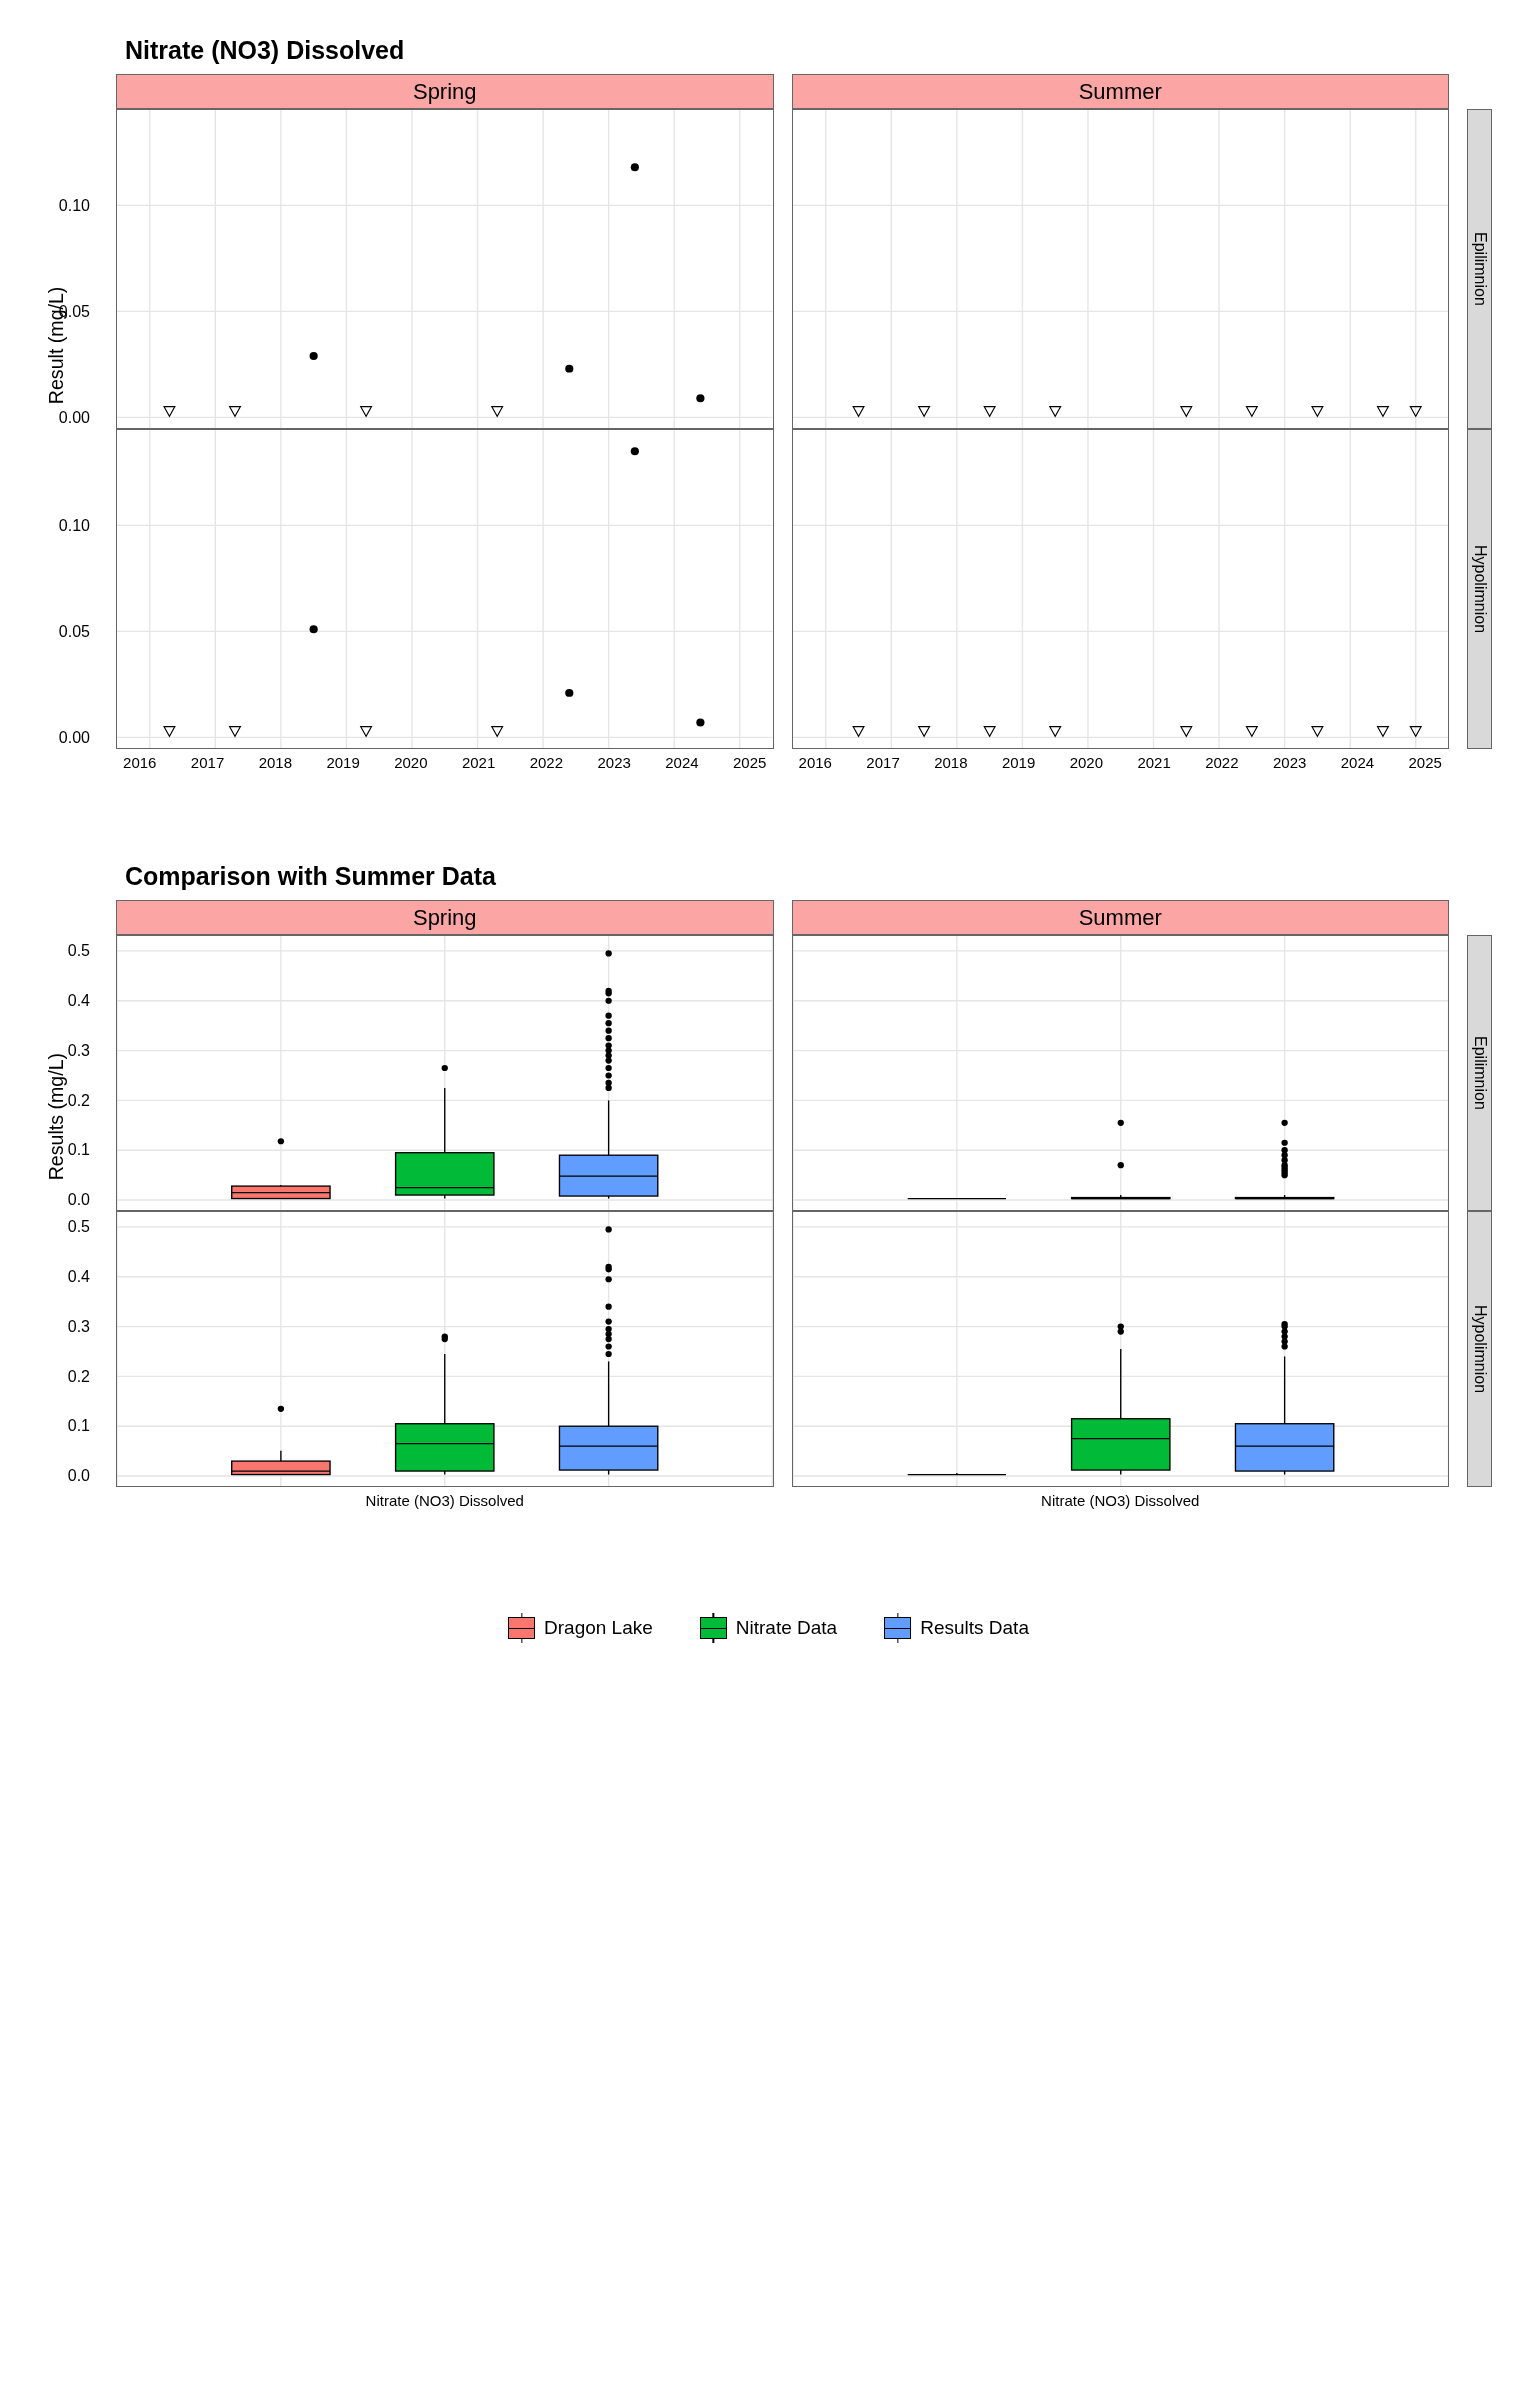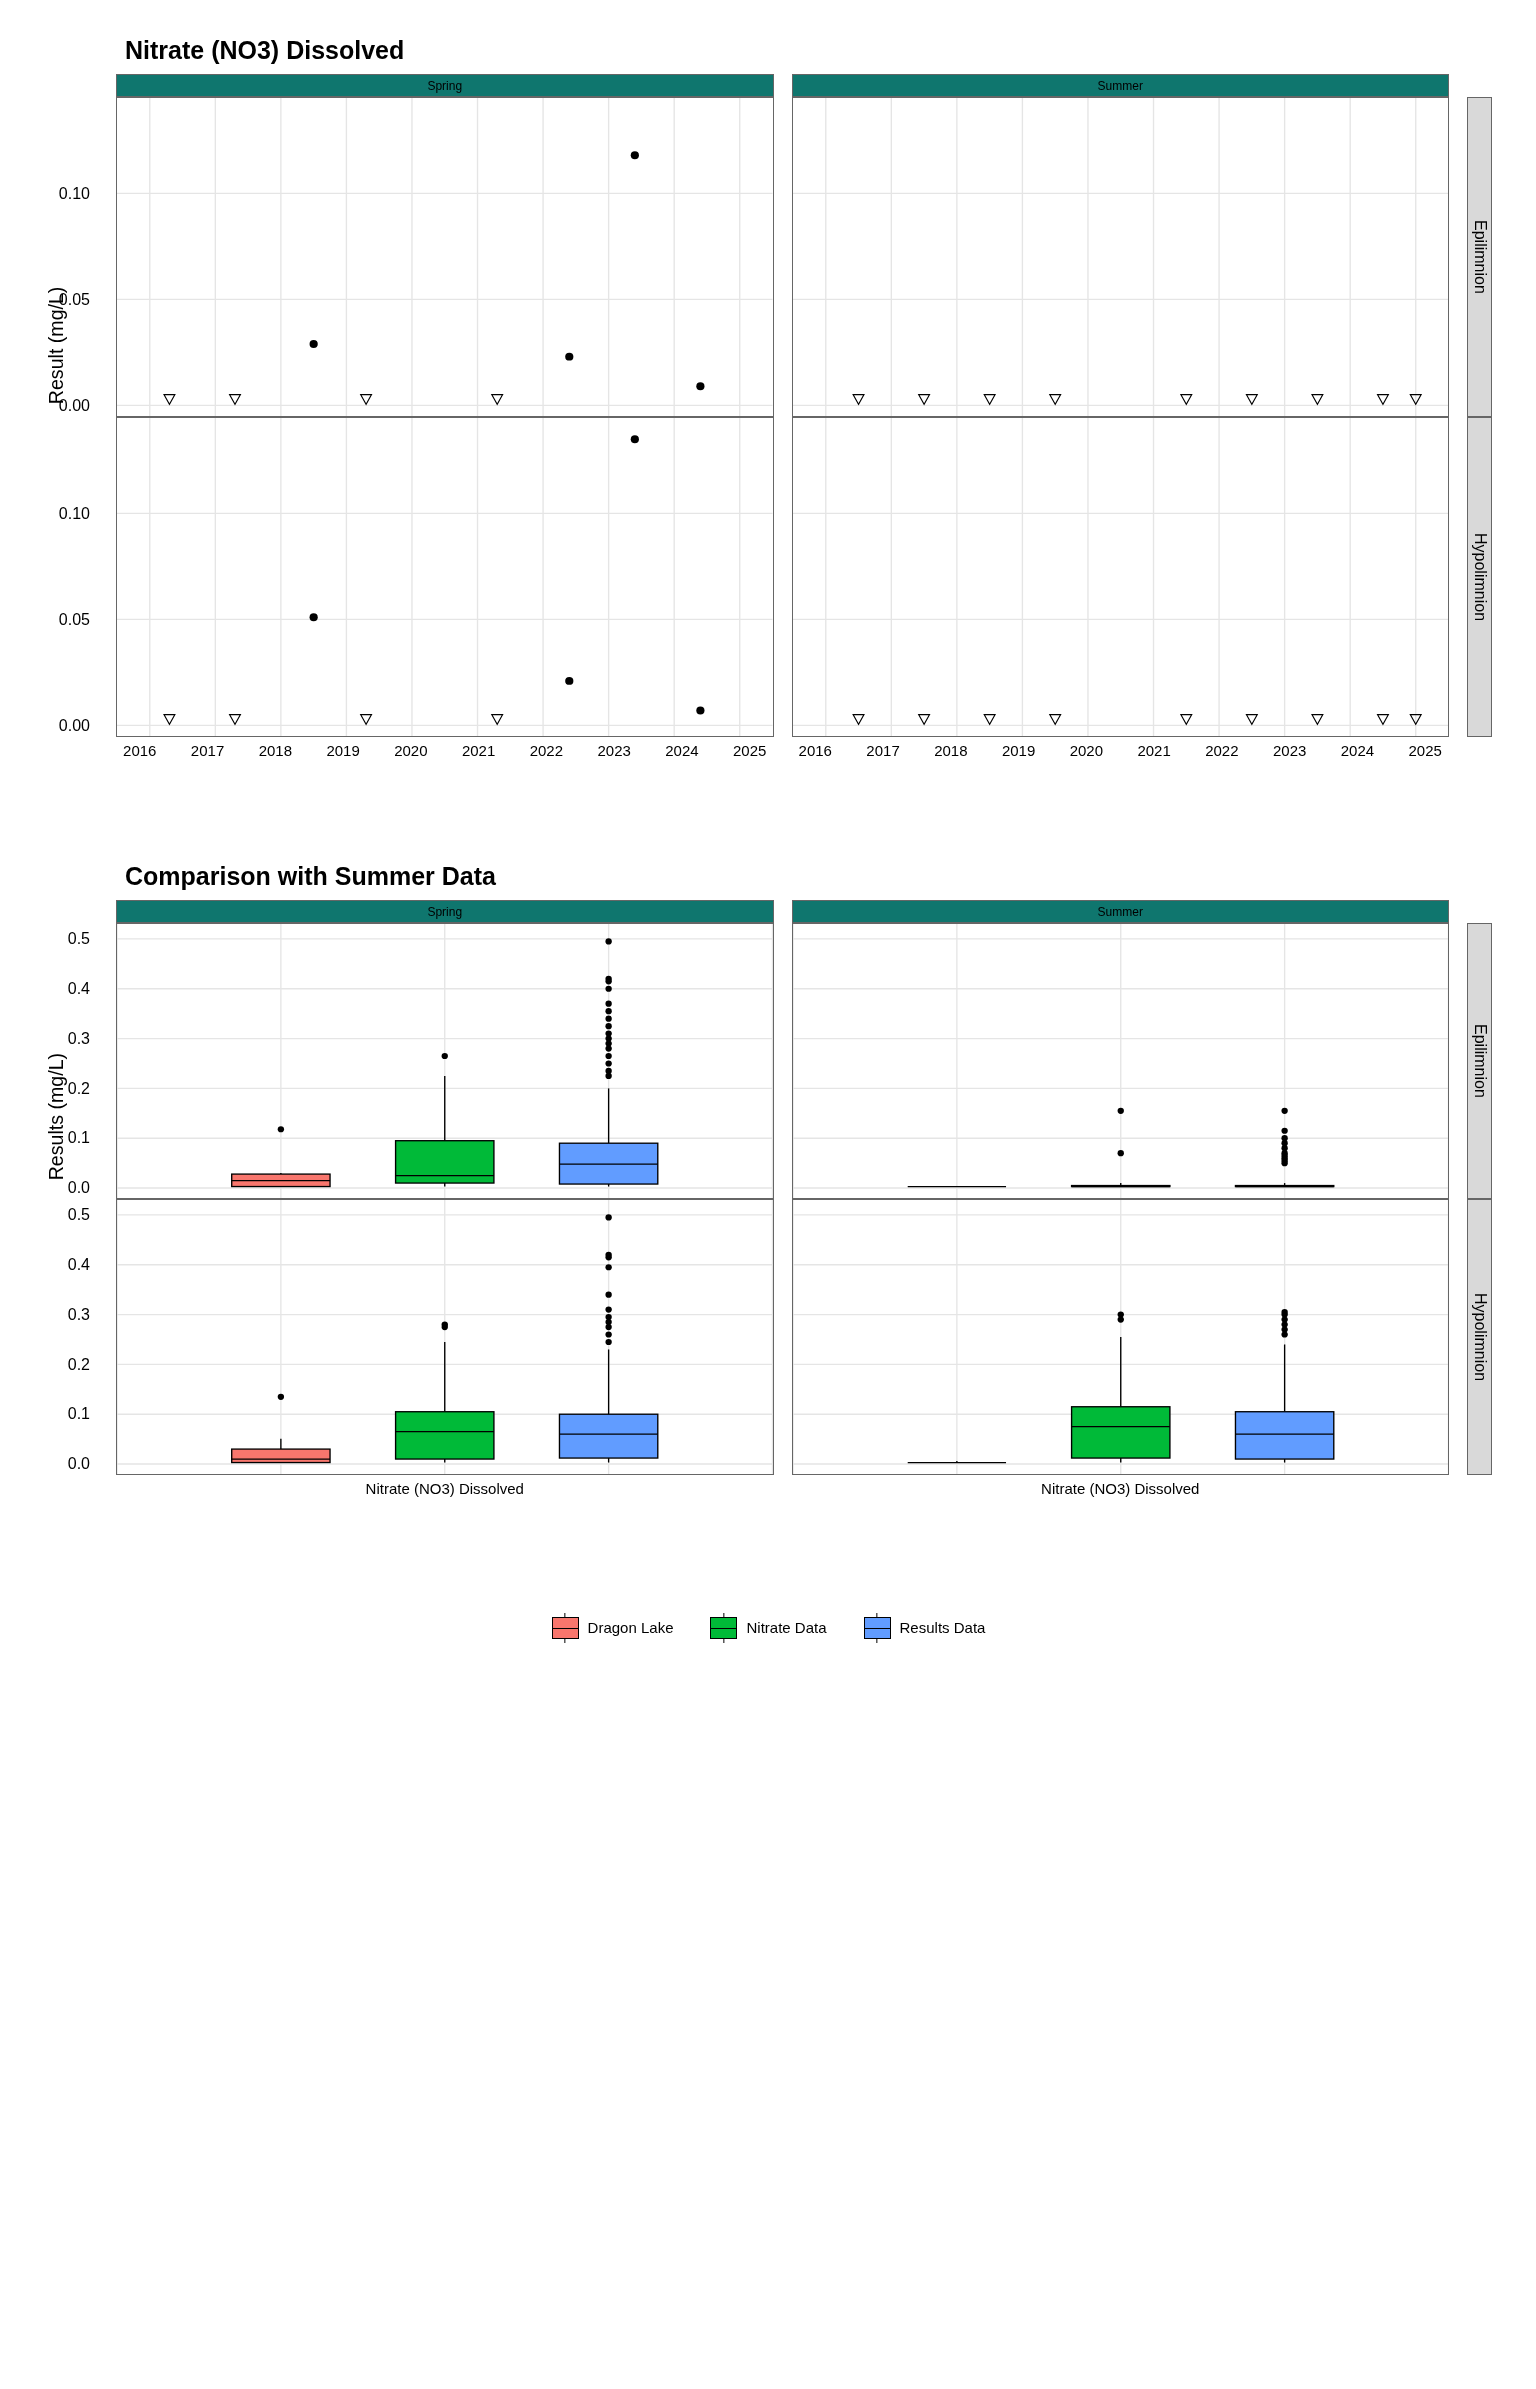--- a/index.html
+++ b/index.html
@@ -19,24 +19,24 @@
   .facet-row { display: flex; height: 320px; }
   .panel {
     flex: 1;
     border: 0.9px solid #666;
     background: #fff;
     position: relative;
     margin-right: 0;
   }
   .panel + .panel { margin-left: 18px; }
   .col-header {
-    background: #0f766e;
+    background: #fca5a5;
     border: 0.9px solid #666;
     text-align: center;
-    font-size: 12px;
+    font-size: 22px;
     padding: 3.6px 0;
     flex: 1;
   }
   .col-headers { display:flex; margin-left:0; }
   .col-header + .col-header { margin-left:18px; }
   .row-strip {
     width: 23px;
     background: #d9d9d9;
     border: 0.9px solid #666;
     writing-mode: vertical-rl;
@@ -68,23 +68,23 @@
   .x-ticks.box { justify-content:center; }
   svg.plot { position:absolute; inset:0; width:100%; height:100%; }
   .grid line { stroke:#e5e5e5; stroke-width:1.5; }
   .pt { fill:#000; }
   .tri { fill:none; stroke:#000; stroke-width:1.2; }
   .box rect { stroke:#000; stroke-width:1.5; }
   .box line { stroke:#000; stroke-width:1.5; }
   .legend {
     display:flex;
     justify-content:center;
-    gap:37px;
+    gap:47px;
     margin-top:44px;
-    font-size:15px;
+    font-size:19px;
   }
   .leg-item { display:flex; align-items:center; gap:9px; }
   .leg-swatch {
     width:25px; height:19.6px;
     border:1.3px solid #000;
     position:relative;
   }
   .leg-swatch::before, .leg-swatch::after {
     content:'';
     position:absolute;

